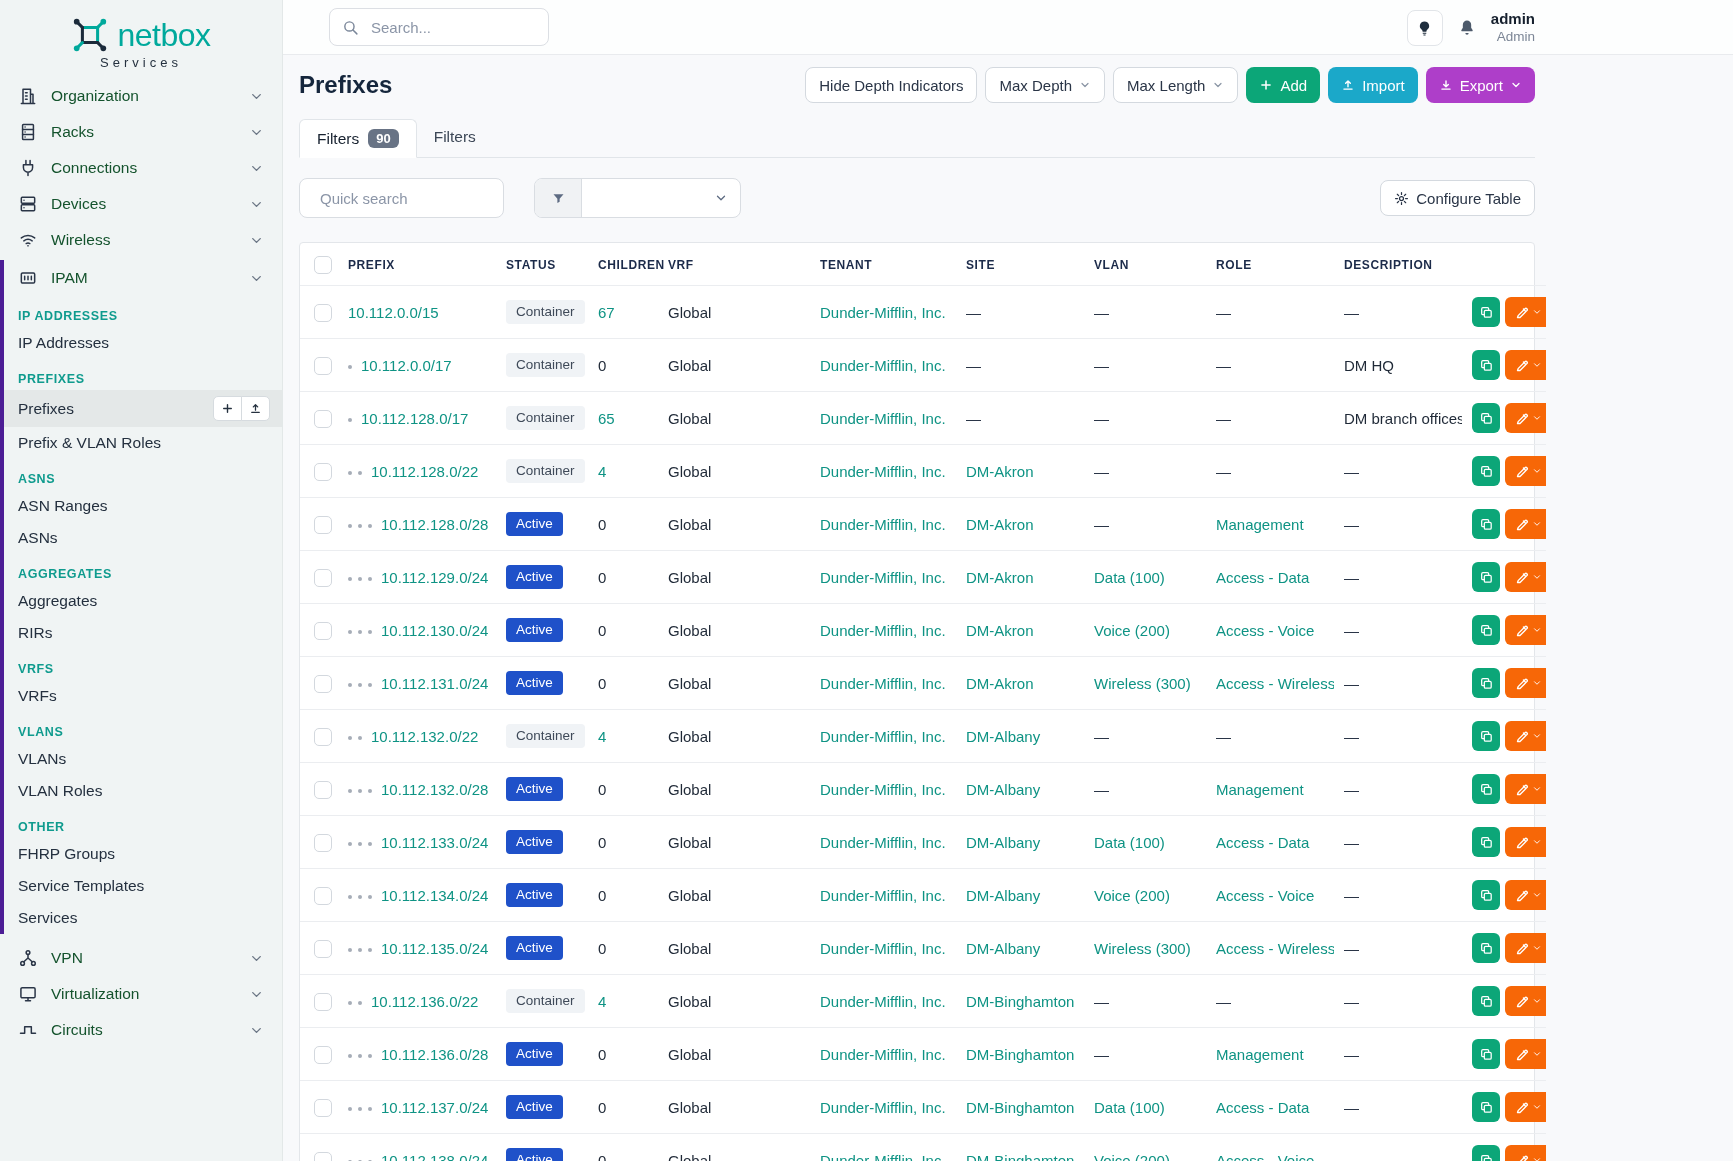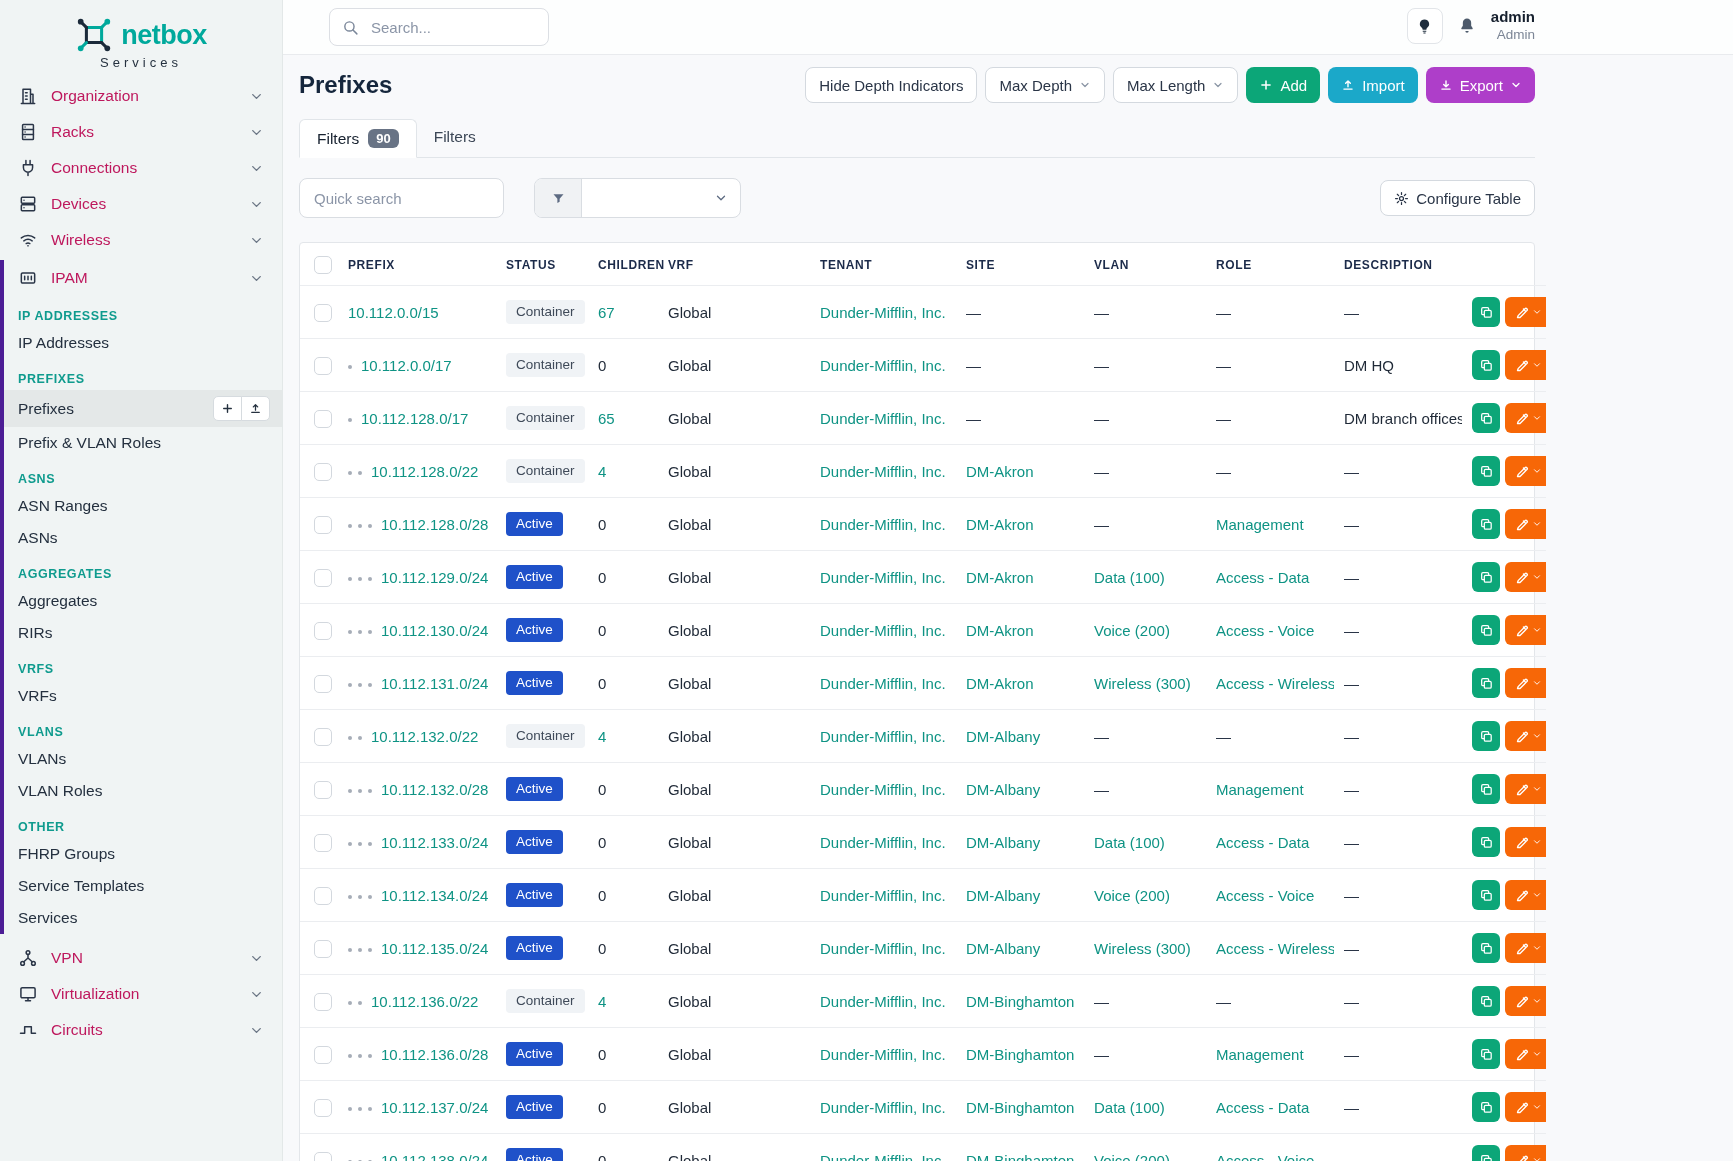--- a/index.html
+++ b/index.html
@@ -12,42 +12,42 @@
     width:1733px;height:1161px;overflow:hidden;background:#f8f9fb;
     font-family:"Liberation Sans","DejaVu Sans",sans-serif;color:#1f2d3d;
     -webkit-font-smoothing:antialiased;
   }
   .app{display:flex;width:1733px;height:1161px}
 
   
   .sidebar{width:283px;min-width:283px;height:1161px;background:#f0f4f4;border-right:1px solid #e3e8e8;overflow:hidden}
   .logo-block{padding:16px 0 8px;text-align:center;cursor:pointer}
   .logo-row{display:flex;align-items:center;justify-content:center;gap:8px}
-  .brand-name{font-size:27px;font-weight:700;color:var(--brand);letter-spacing:-.5px}
+  .brand-name{font-size:32px;font-weight:400;color:var(--brand);letter-spacing:-.5px}
   .brand-sub{font-size:13px;letter-spacing:4px;color:#25313f;margin-top:1px}
-  .nav-item{display:flex;align-items:center;gap:13px;padding:8px 18px;font-size:15.5px;color:#be185d;cursor:pointer}
+  .nav-item{display:flex;align-items:center;gap:13px;padding:8px 18px;font-size:15.5px;color:#14532d;cursor:pointer}
   .nav-ic{color:#2a3547;display:flex}
   .nav-ic svg{width:20px;height:20px}
   .nav-chev{margin-left:auto;color:#6b7685;display:flex}
   .nav-chev svg{width:15px;height:15px}
   .ipam-block{border-left:4px solid #4c1d95;margin-top:2px}
   .ipam-block .nav-item{padding-left:14px}
   .group-heading{padding:13px 18px 4px 14px;font-size:12.5px;font-weight:700;color:#0f9b8e;letter-spacing:.6px}
   .sub-item{display:flex;align-items:center;padding:6px 12px 6px 14px;font-size:15.5px;color:#24303f;cursor:pointer;min-height:32px}
   .sub-item.active{background:#e4e8e8}
   .sub-actions{margin-left:auto;display:flex}
   .mini-btn{width:29px;height:25px;background:#fff;border:1px solid #d6dbdf;display:flex;align-items:center;justify-content:center;color:#25313f;cursor:pointer}
   .mini-btn:first-child{border-radius:5px 0 0 5px}
   .mini-btn:last-child{border-radius:0 5px 5px 0;margin-left:-1px}
   .mini-btn svg{width:13px;height:13px}
 
   
   .main{flex:1;display:flex;flex-direction:column}
   .topbar{height:55px;background:#fdfefe;border-bottom:1px solid #e9ebee;display:flex;align-items:center;flex-shrink:0}
-  .topbar-inner{width:1268px;padding:0 16px;display:flex;align-items:flex-start}
+  .topbar-inner{width:1268px;padding:0 16px;display:flex;align-items:flex-end}
   .search-box{display:flex;align-items:center;gap:10px;width:220px;height:38px;border:1px solid #dcdfe4;border-radius:8px;background:#fff;padding:0 12px;margin-left:30px}
   .search-box svg{width:17px;height:17px;color:#7a8699}
   .search-box input{border:none;outline:none;font-size:15px;color:#3c4756;width:150px;font-family:inherit;background:transparent}
   .search-box input::placeholder{color:#8b95a7}
   .top-right{margin-left:auto;display:flex;align-items:center;gap:14px}
   .bulb-btn{width:36px;height:36px;border:1px solid #e2e5e9;border-radius:8px;background:#fff;display:flex;align-items:center;justify-content:center;color:#1f2d3d;cursor:pointer}
   .bulb-btn svg{width:17px;height:17px}
   .bell{color:#4d5a6b;display:flex;cursor:pointer}
   .bell svg{width:20px;height:20px}
   .user-block{text-align:right;line-height:1.25;cursor:pointer}
@@ -67,21 +67,21 @@
   .btn-add{background:var(--add);color:#fff;border:none;font-weight:500}
   .btn-import{background:var(--import);color:#fff;border:none;font-weight:500}
   .btn-export{background:var(--export);color:#fff;border:none;font-weight:500}
 
   .tabs{display:flex;margin-top:16px;border-bottom:1px solid #e1e5e9}
   .tab{padding:9px 17px;font-size:15.5px;color:#3c4756;cursor:pointer}
   .tab.active{background:#fff;border:1px solid #e1e5e9;border-bottom:1px solid #fff;border-radius:6px 6px 0 0;margin-bottom:-1px;color:#16202e;display:flex;gap:9px;align-items:center}
   .count-badge{background:#687385;color:#fff;font-size:13px;border-radius:6px;padding:2px 8px;font-weight:600}
 
   .controls{display:flex;align-items:flex-start;margin-top:20px}
-  .quick-search{width:205px;height:40px;border:1px solid #d9dde2;border-radius:8px;background:#fff;padding:0 14px;font-size:15px;color:#3c4756;outline:none;font-family:inherit}
+  .quick-search{width:205px;height:40px;border:1px solid #d9dde2;border-radius:8px;background:#fff;padding:0 20px;font-size:15px;color:#3c4756;outline:none;font-family:inherit}
   .quick-search::placeholder{color:#8b95a7}
   .filter-group{margin-left:30px;display:flex;height:40px;border:1px solid #d9dde2;border-radius:8px;overflow:hidden;background:#fff}
   .filter-seg{width:47px;background:#f0f2f4;border-right:1px solid #d9dde2;display:flex;align-items:center;justify-content:center;color:#5d6b82}
   .filter-seg svg{width:15px;height:15px}
   .filter-select{width:158px;display:flex;align-items:center;justify-content:flex-end;padding-right:12px;color:#5d6b82;cursor:pointer}
   .filter-select svg{width:14px;height:14px}
   .configure-btn{margin-left:auto;margin-top:2px}
   .configure-btn svg{width:15px;height:15px}
 
   .card{margin-top:24px;background:#fff;border:1px solid #e3e6ea;border-radius:4px}

